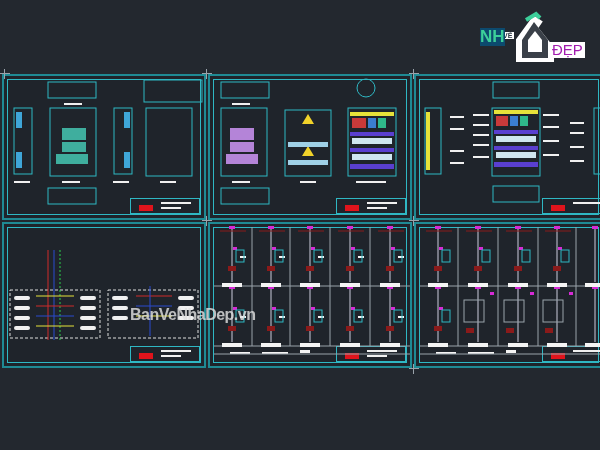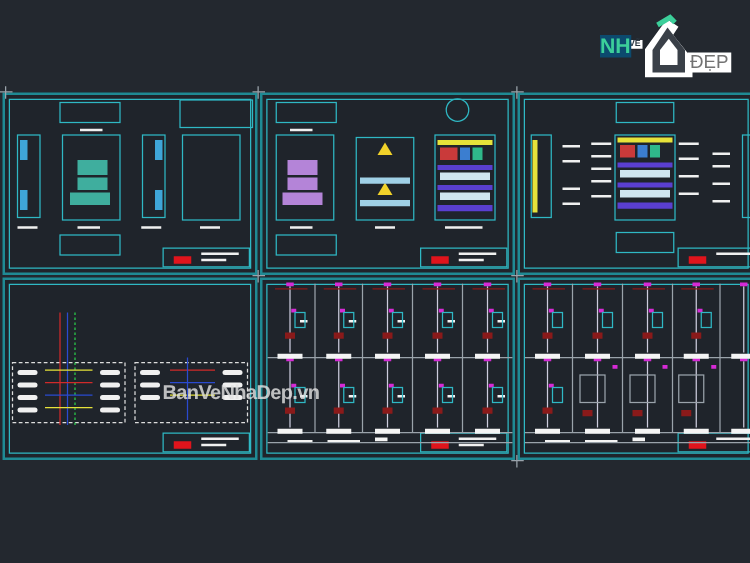--- a/index.html
+++ b/index.html
@@ -11,21 +11,21 @@
   .tb-w{position:absolute;background:#f0f0f0;height:2px;}
   .cross{position:absolute;width:10px;height:10px;}
   .cross:before,.cross:after{content:"";position:absolute;background:#9aa3ab;}
   .cross:before{left:4px;top:0;width:1px;height:10px;}
   .cross:after{top:4px;left:0;height:1px;width:10px;}
   svg{position:absolute;left:0;top:0;}
   .watermark{position:absolute;left:130px;top:306px;font-size:16px;font-weight:bold;color:rgba(225,225,225,0.82);letter-spacing:-0.5px;}
   .logo{position:absolute;left:478px;top:10px;width:114px;height:52px;}
   .logo-top{position:absolute;left:6px;top:22px;font-size:7px;font-weight:bold;color:#2e3a45;background:#fff;padding:0 2px;}
   .logo-nh{position:absolute;left:2px;top:18px;font-size:17px;font-weight:bold;color:#3ccf9a;background:#0c4a6e;padding:0 0;line-height:18px;}
-  .logo-dep{position:absolute;left:72px;top:32px;font-size:15px;color:#737373;background:#fff;padding:0 2px;line-height:16px;}
+  .logo-dep{position:absolute;left:72px;top:32px;font-size:15px;color:#a21caf;background:#fff;padding:0 2px;line-height:16px;}
 </style>
 </head>
 <body>
 
 <div class="sheet" style="left:2px;top:74px;width:204px;height:146px;">
     <div class="inner"></div>
   <div class="titleblock">
       <div class="tb-red"></div>
       <div class="tb-w" style="left:30px;top:3px;width:30px"></div>
       <div class="tb-w" style="left:30px;top:8px;width:20px"></div>

